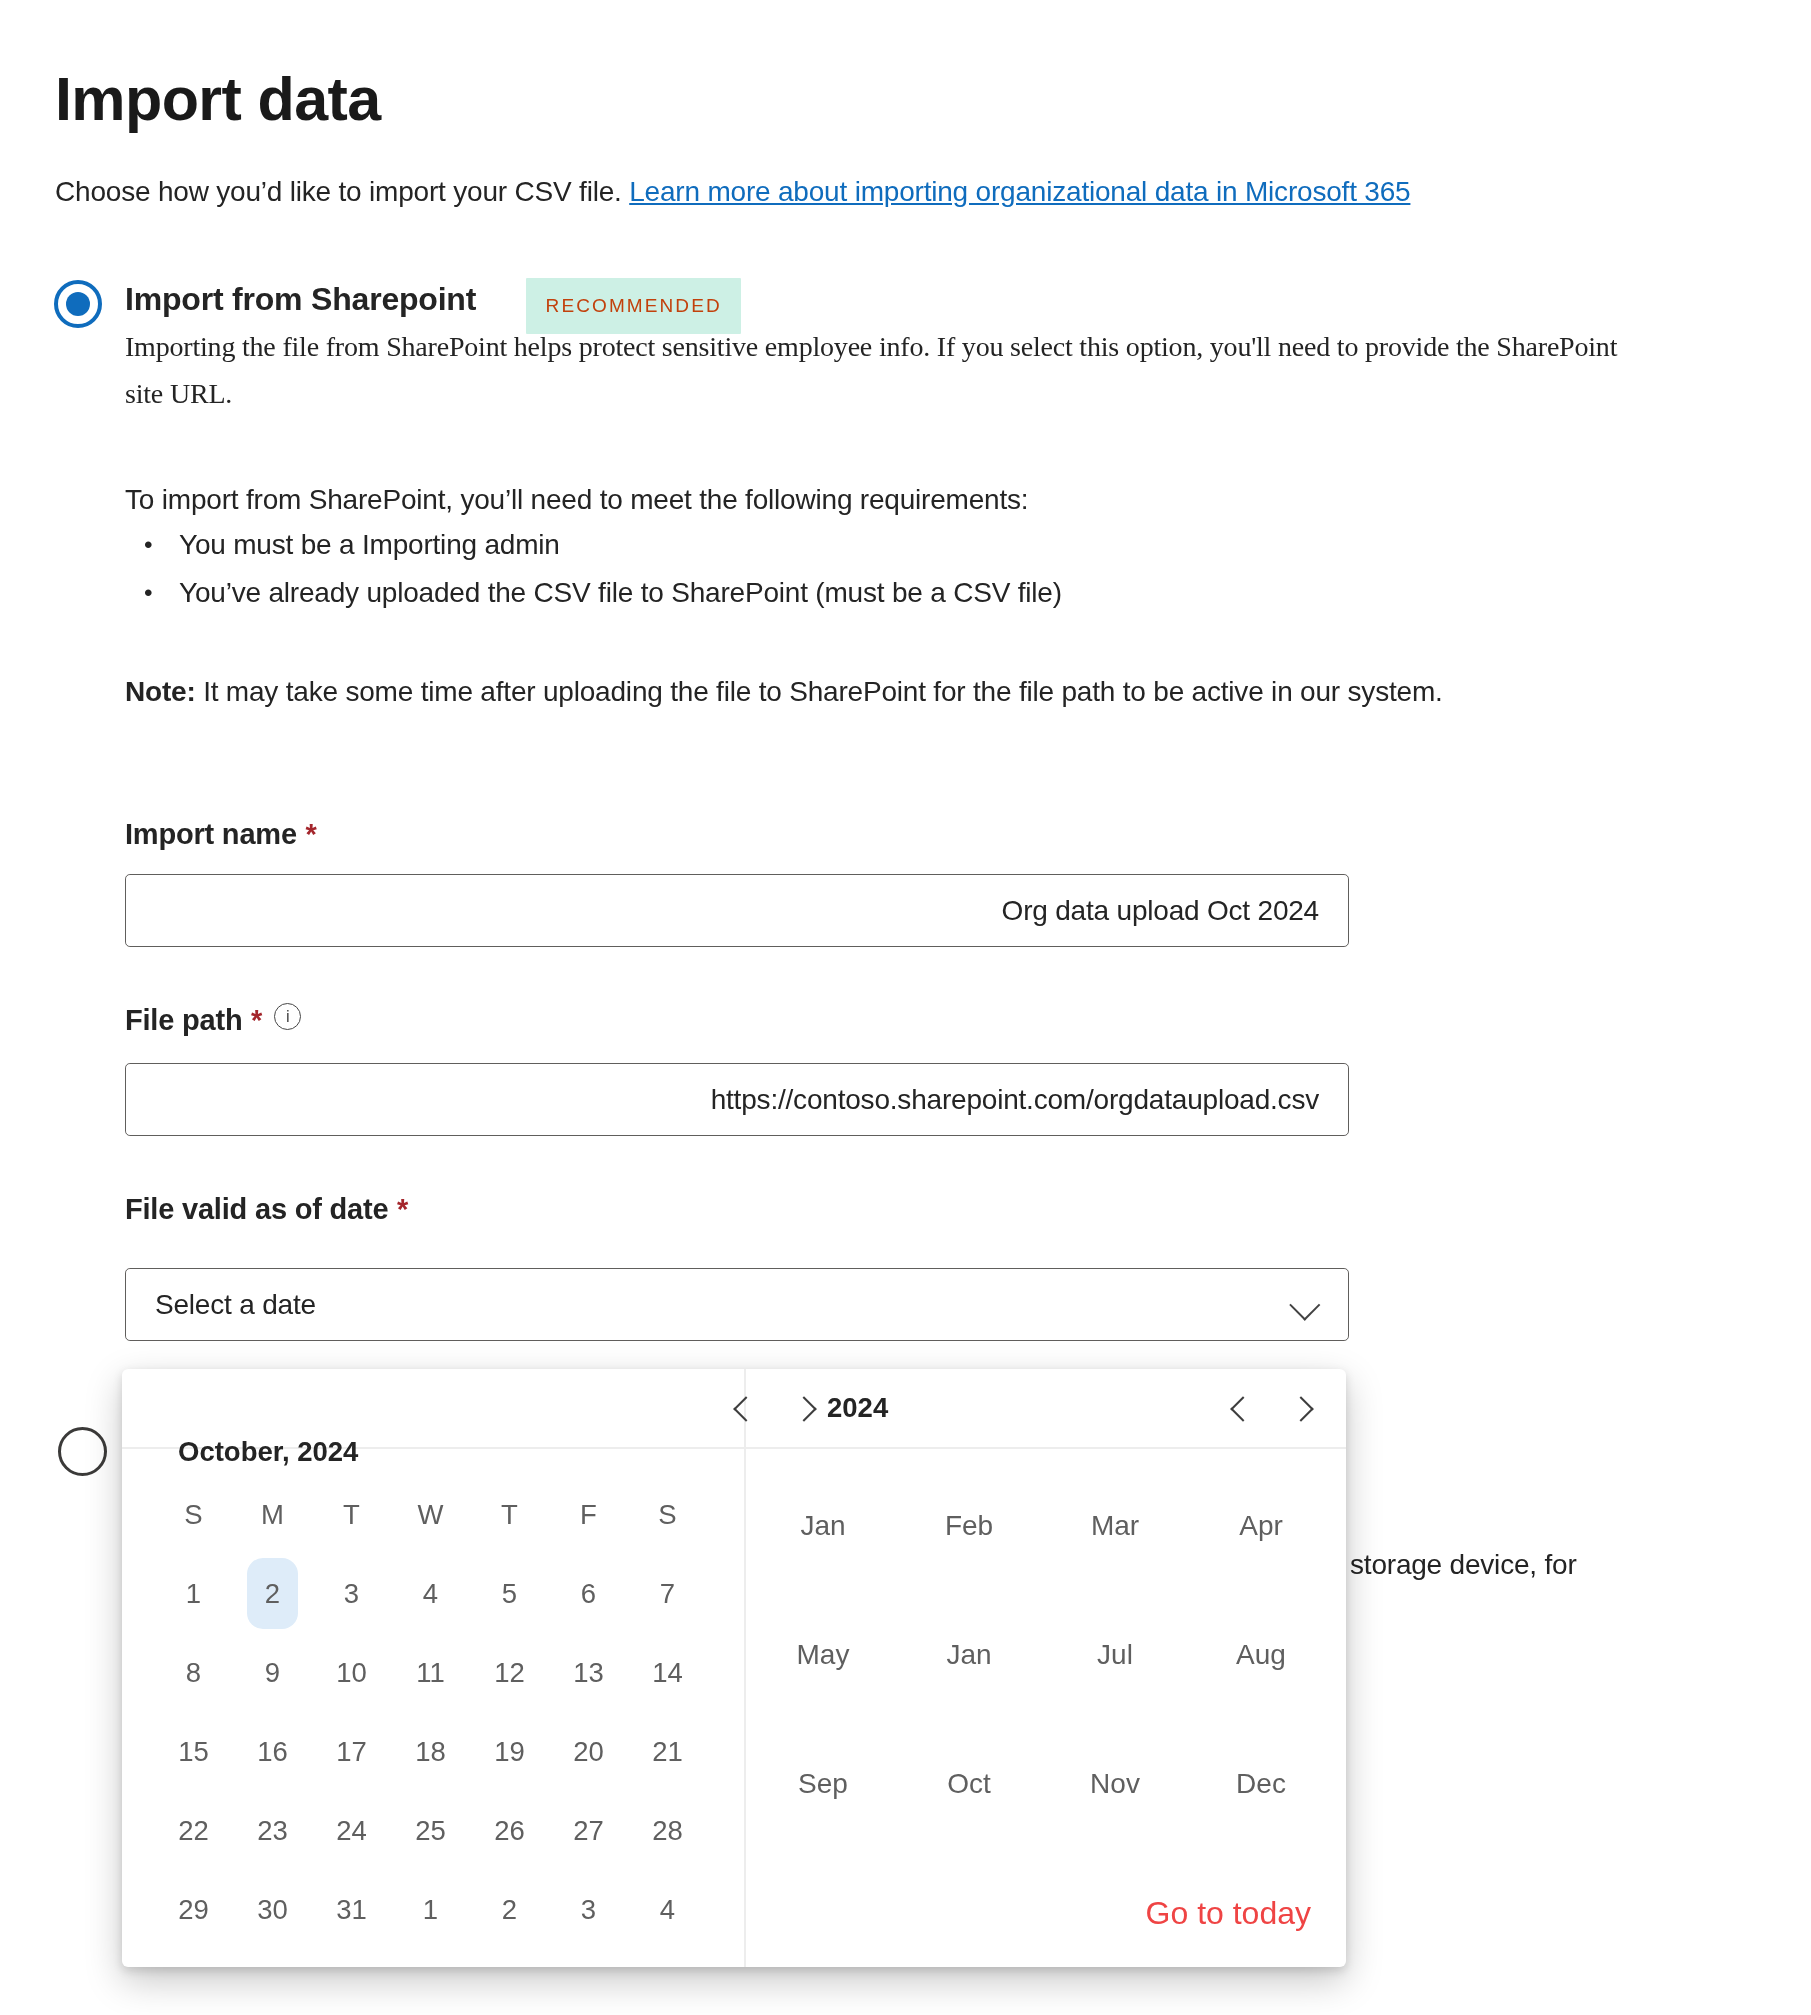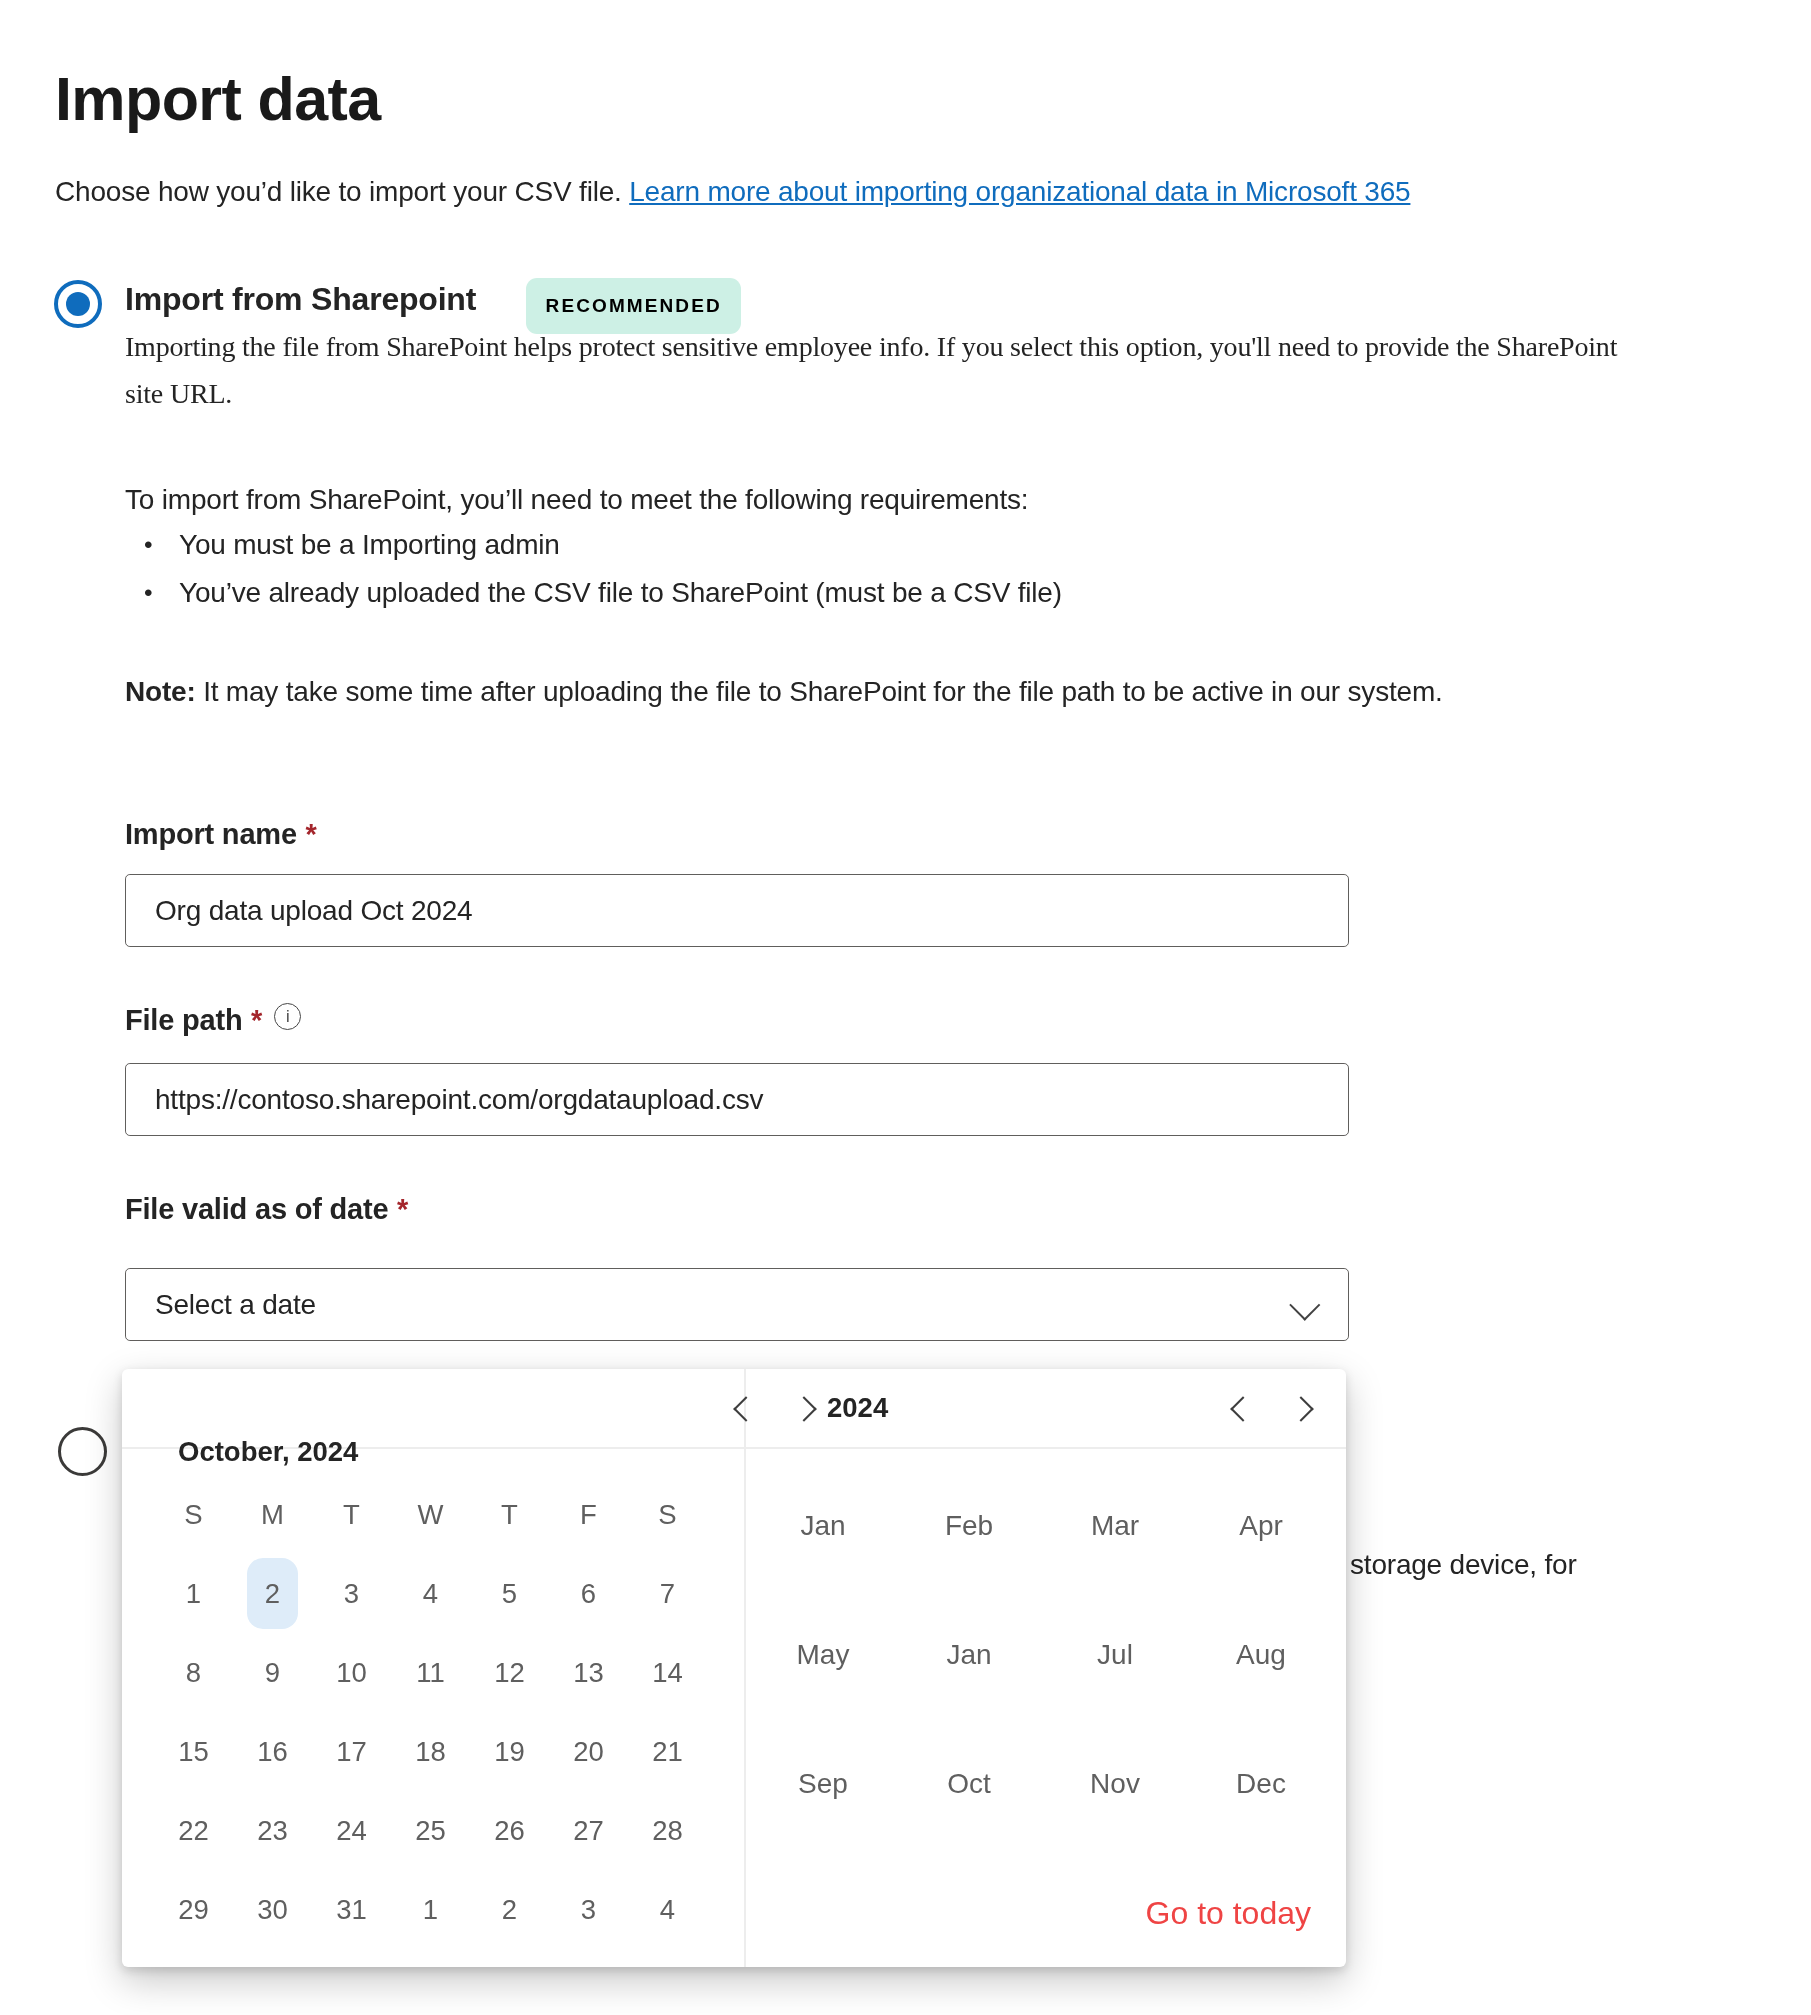--- a/index.html
+++ b/index.html
@@ -10,22 +10,22 @@
   .page-title{left:55px;top:23px;font-size:61px;font-weight:700;color:#1a1a1a;letter-spacing:-0.6px;}
 
   .intro{left:55px;top:176px;font-size:28px;letter-spacing:-0.2px;white-space:nowrap;}
   .intro a{color:#0f6cbd;text-decoration:underline;cursor:pointer;}
 
   
   .radio-outer{left:54px;top:280px;width:48px;height:48px;border:4.3px solid #0f6cbd;border-radius:50%;
                box-sizing:border-box;background:#fff;display:flex;align-items:center;justify-content:center;}
   .radio-dot{width:24.5px;height:24.5px;border-radius:50%;background:#0f6cbd;}
   .option-label{left:125px;top:281px;font-size:32px;font-weight:700;letter-spacing:-0.2px;}
-  .badge{left:526px;top:278px;height:56px;padding:0 19.6px;background:#cdf0e5;color:#000000;
-         display:flex;align-items:center;font-size:19px;font-weight:700;letter-spacing:2.1px;border-radius:11px;}
+  .badge{left:526px;top:278px;height:56px;padding:0 19.6px;background:#cdf0e5;color:#c2410c;
+         display:flex;align-items:center;font-size:19px;font-weight:400;letter-spacing:2.1px;border-radius:1px;}
 
   .body-text{font-size:28px;line-height:47px;letter-spacing:-0.2px;}
   .para1{left:125px;top:323px;width:1518px;font-family:Liberation Serif, serif;}
   .para2{left:125px;top:476px;width:1518px;}
   .bullet-list{left:144px;top:521px;width:1469px;}
   .bullet-row{display:flex;align-items:flex-start;line-height:48px;}
   .bullet-marker{width:35px;font-size:24.5px;flex:0 0 35px;}
   .note{left:125px;top:668px;width:1456px;}
   .note b{font-weight:700;margin-top:16px;}
 
@@ -33,21 +33,21 @@
   .req{color:#a4262c;margin-left:8.6px;font-weight:700;}
   .lbl-import-name{left:125px;top:818px;}
   .lbl-file-path{left:125px;top:1004px;}
   .lbl-file-valid{left:125px;top:1193px;text-align:center;}
   .info-icon{width:27px;height:27px;border:1.8px solid #464646;border-radius:50%;box-sizing:border-box;
              margin-left:12.2px;display:inline-flex;align-items:center;justify-content:center;
              font-size:16.5px;font-weight:400;color:#464646;font-style:normal;position:relative;top:-3.7px;}
 
   .text-input{left:125px;width:1224px;height:73px;border:1.8px solid #605e5c;border-radius:4.9px;
               box-sizing:border-box;font-size:28px;color:#242424;padding:1px 29px;outline:none;
-              font-family:"Liberation Sans","DejaVu Sans",sans-serif;letter-spacing:-0.2px;background:#fff;}
+              font-family:"Liberation Sans","DejaVu Sans",sans-serif;letter-spacing:-0.2px;background:#fff;text-align:right;}
   .input-name{top:874px;}
   .input-path{top:1063px;}
 
   .date-select{left:125px;top:1268px;width:1224px;height:73px;border:1.8px solid #605e5c;border-radius:4.9px;
                box-sizing:border-box;display:flex;align-items:center;padding-left:29px;font-size:28px;
                letter-spacing:-0.2px;background:#fff;cursor:pointer;}
   .chevron-down{position:absolute;right:32px;top:24.5px;width:19.6px;height:19.6px;
                 border-right:2.4px solid #424242;border-bottom:2.4px solid #424242;transform:rotate(45deg);}
 
   

